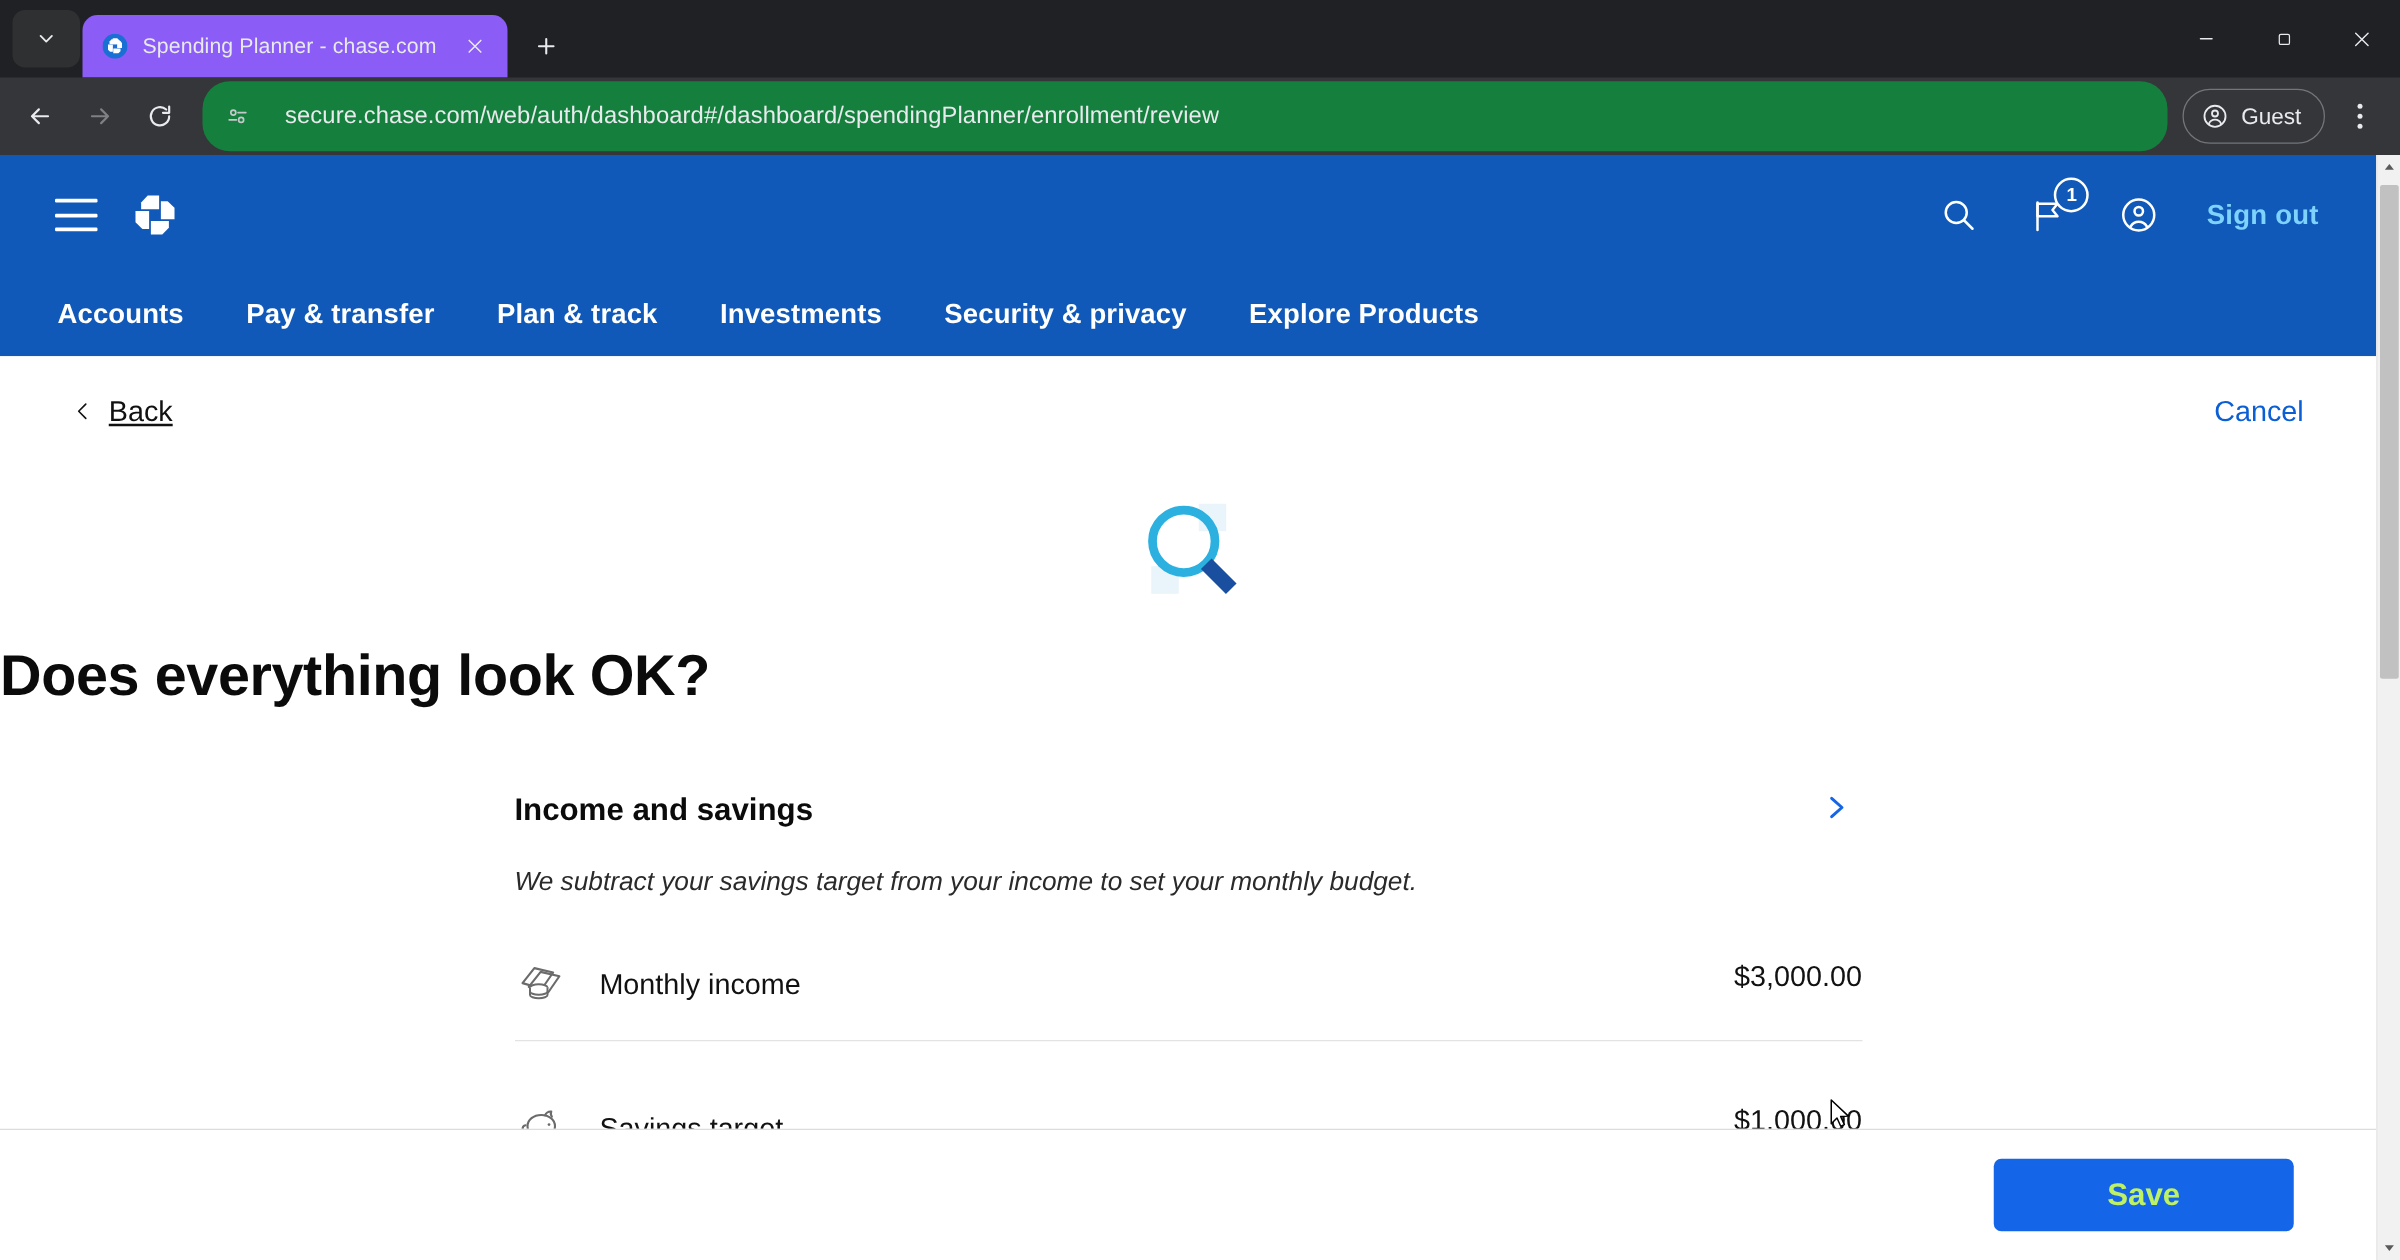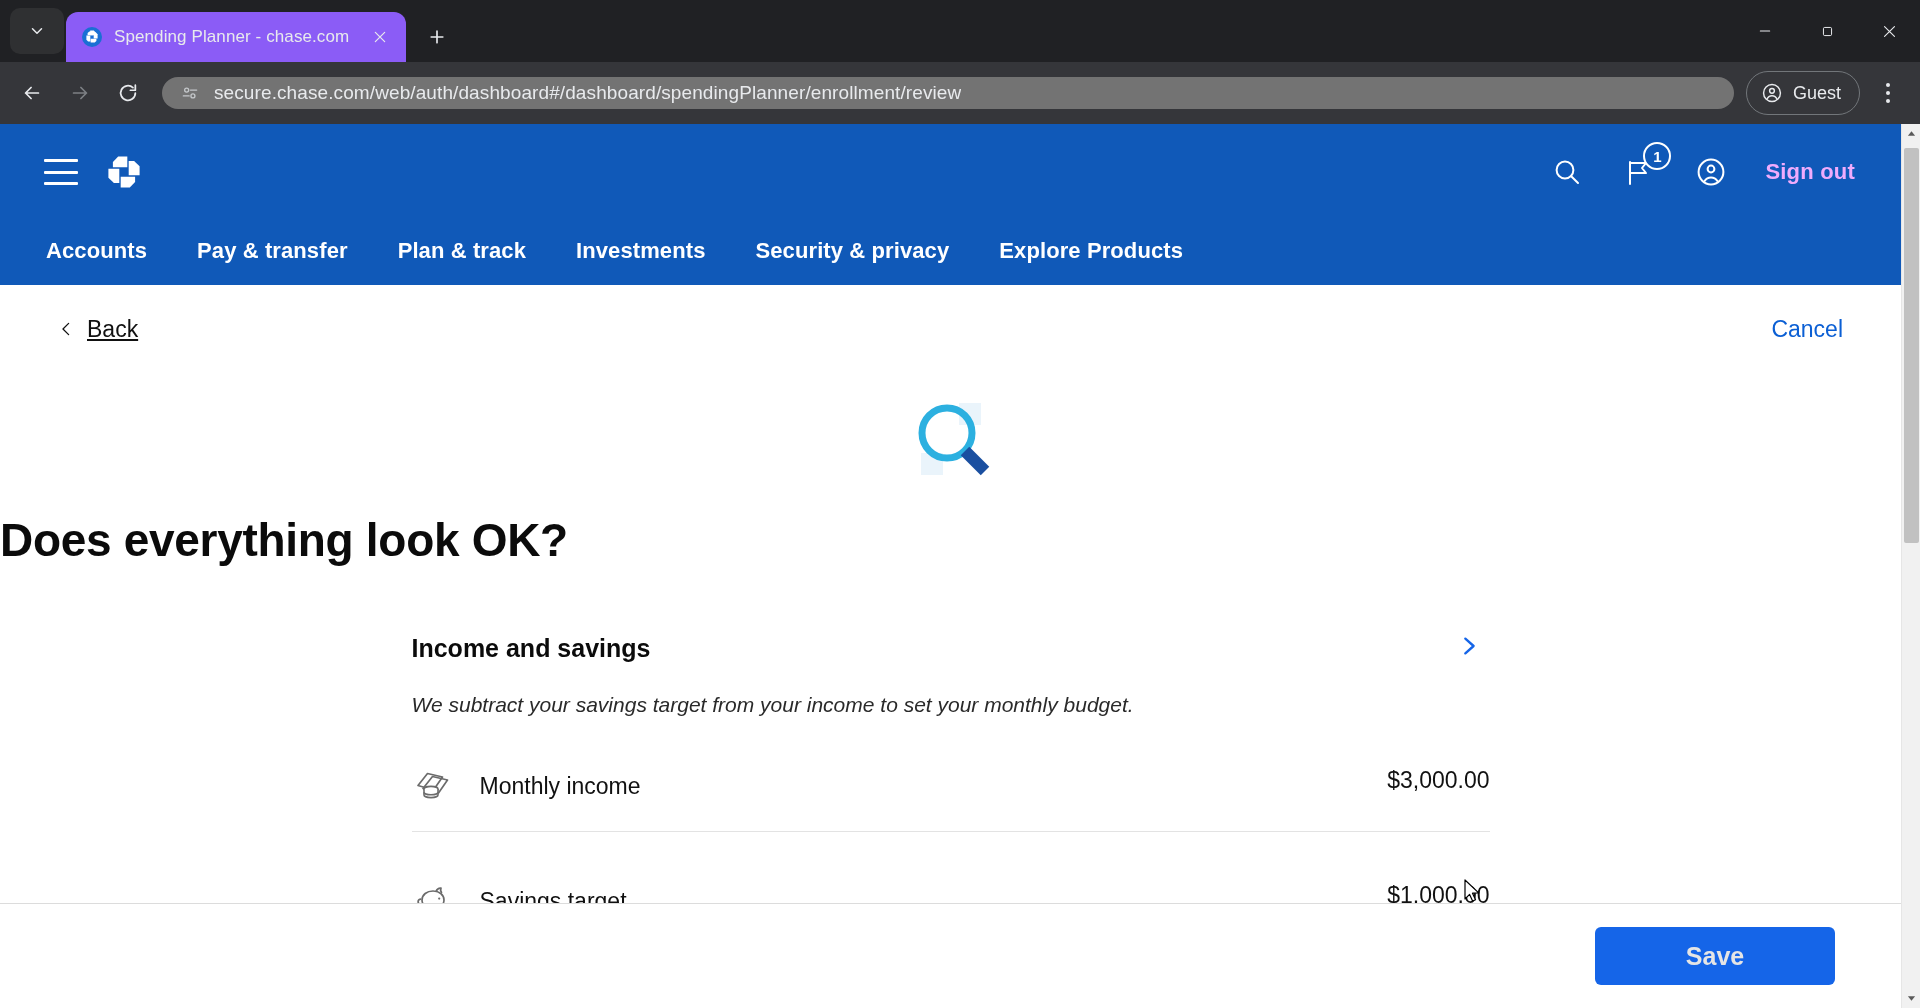--- a/index.html
+++ b/index.html
@@ -62,23 +62,23 @@
     height: 62px; background:#35363a;
     display:flex; align-items:center; gap: 4px; padding: 0 10px;
     position: relative;
   }
   .navbtn {
     width: 44px; height: 44px; border-radius:50%;
     display:flex; align-items:center; justify-content:center;
     flex: 0 0 44px; cursor:pointer;
   }
   .omnibox {
-    flex: 1 1 auto; height: 32px; background:#737373;
+    flex: 1 1 auto; height: 56px; background:#15803d;
     border-radius: 22px; display:flex; align-items:center;
-    padding: 0 16px; gap: 12px; margin: 0 8px; cursor: text;
+    padding: 0 16px; gap: 26px; margin: 0 8px; cursor: text;
   }
   .omni-icon { width: 24px; height: 24px; flex:0 0 24px;
     display:flex; align-items:center; justify-content:center; cursor:pointer;}
   .omni-url { color:#e8eaed; font-size: 19px; white-space: nowrap;
     overflow:hidden; letter-spacing: .1px; }
   .guest-pill {
     height: 44px; border:1px solid #72767a; border-radius: 22px;
     display:flex; align-items:center; gap: 10px; padding: 0 18px 0 14px;
     color:#e8eaed; font-size: 18px; cursor:pointer; flex: 0 0 auto;
   }
@@ -105,21 +105,21 @@
   .chase-right { position:absolute; right: 46px; top:0; height:96px;
     display:flex; align-items:center; gap: 36px; }
   .hdr-icon { width:36px; height:36px; position:relative; cursor:pointer;
     display:flex; align-items:center; justify-content:center; }
   .badge {
     position:absolute; top:-12px; right:-14px; width:28px; height:28px;
     border-radius:50%; background:#1059b8; border:2px solid #fff;
     color:#fff; font-size:15px; display:flex; align-items:center;
     justify-content:center; font-weight:600;
   }
-  .signout { color:#f0abfc; font-size:22px; font-weight:700; cursor:pointer; letter-spacing:.2px;}
+  .signout { color:#7dd3fc; font-size:22px; font-weight:700; cursor:pointer; letter-spacing:.2px;}
 
   .chase-nav { display:flex; align-items:center; gap: 0; padding-left: 46px; height:62px; }
   .chase-nav a {
     color:#fff; font-size:22px; font-weight:700; text-decoration:none;
     margin-right: 50px; cursor:pointer; letter-spacing:.1px;
   }
 
   
   .content { width:1901px; background:#fff; position:relative; }
   .page-bar { height: 88px; display:flex; align-items:center; position:relative; }
@@ -163,21 +163,21 @@
   .row-amt { font-size: 23px; color:#111; }
   .row-sub { font-size: 21px; color:#111; margin-top: 6px; }
 
   
   .footer-bar {
     position:absolute; left:0; bottom:0; width:1901px; height:105px;
     background:#fff; border-top:1px solid #dcdcdc;
     display:flex; align-items:center; justify-content:flex-end; padding-right: 66px;
   }
   .save-btn {
-    background:#1565e8; color:#e5e5e5; font-size:25px; font-weight:700;
+    background:#1565e8; color:#bef264; font-size:25px; font-weight:700;
     border:none; border-radius: 6px; width: 240px; height: 58px; cursor:pointer;
     font-family:"Liberation Sans", sans-serif;
   }
 
   
   .scrollbar {
     position:absolute; right:0; top:124px; width:19px; height:884px;
     background:#f1f1f1; border-left:1px solid #e6e6e6;
   }
   .sb-arrow { width:19px; height:19px; display:flex; align-items:center; justify-content:center; cursor:pointer;}

